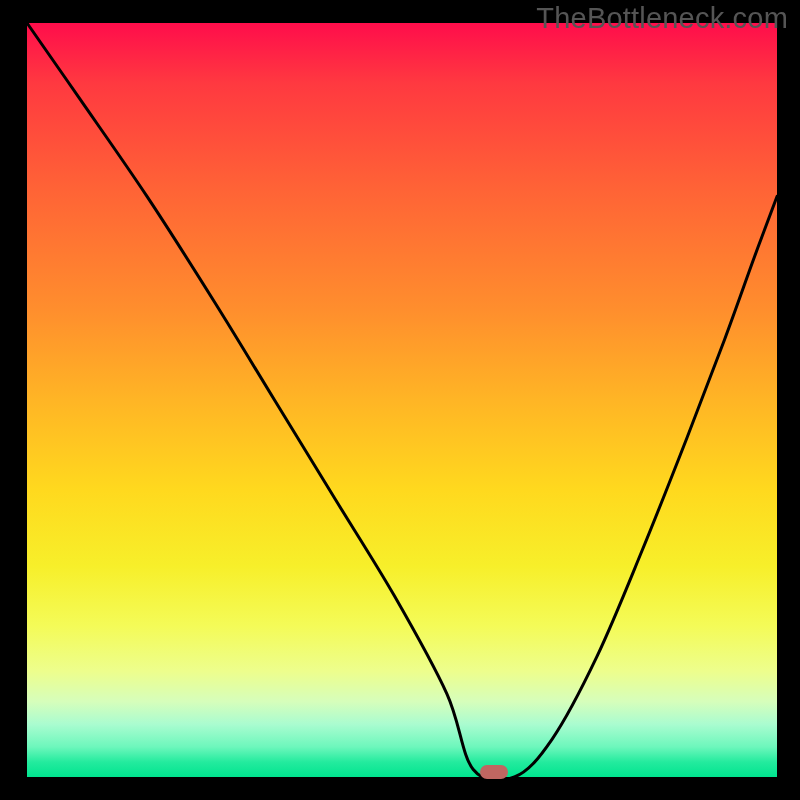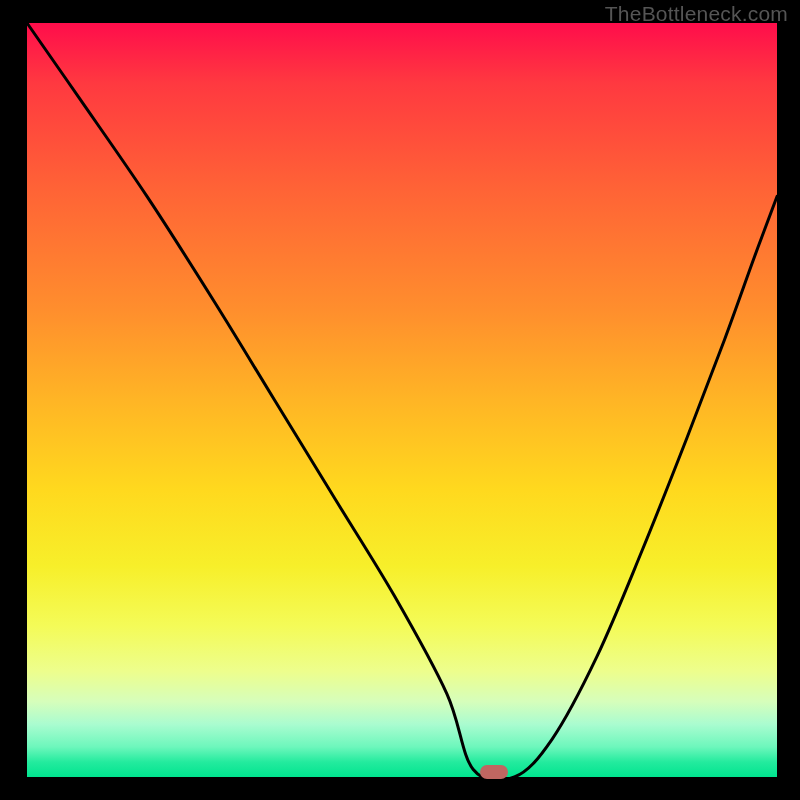--- a/index.html
+++ b/index.html
@@ -43,21 +43,21 @@
     position: absolute;
     background: #c06661;
     border-radius: 7px;
   }
   .watermark {
     position: absolute;
     top: 2px;
     right: 12px;
     color: #555;
     font-family: Arial, Helvetica, sans-serif;
-    font-size: 21px;
+    font-size: 29px;
     letter-spacing: 0.2px;
     user-select: none;
   }
 </style>
 </head>
 <body>
 <div class="frame">
 
   <div class="plot" style="left: 27px; top: 23px; width: 750px; height: 754px;"></div>
 

